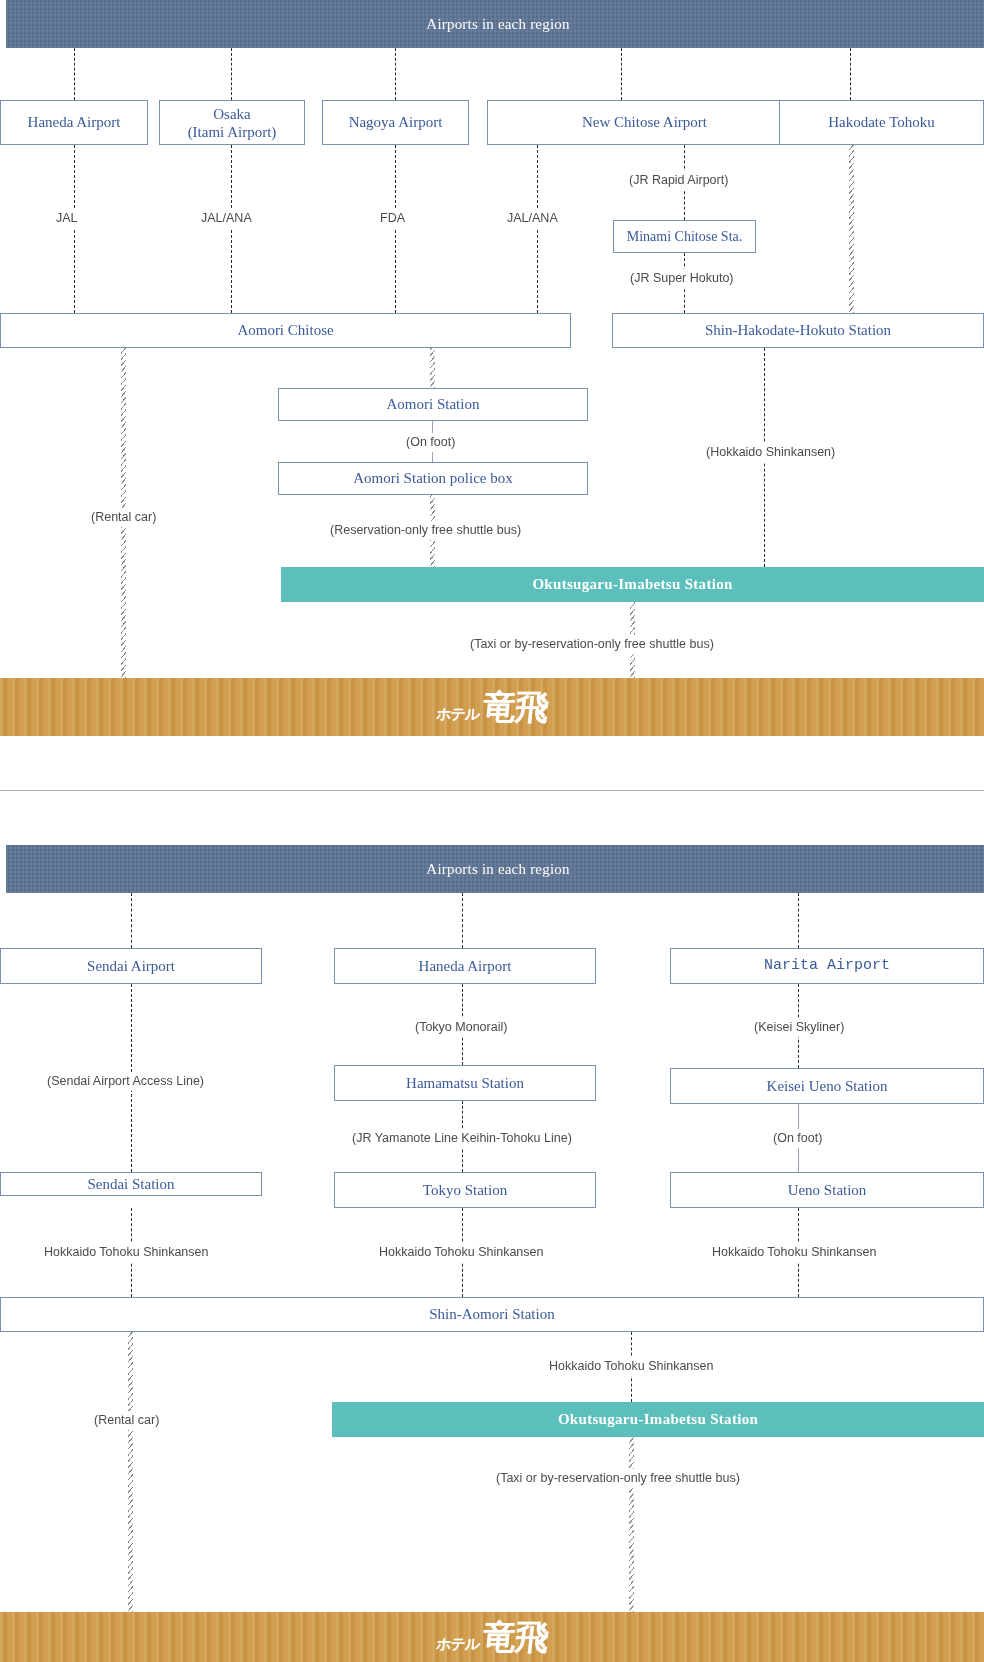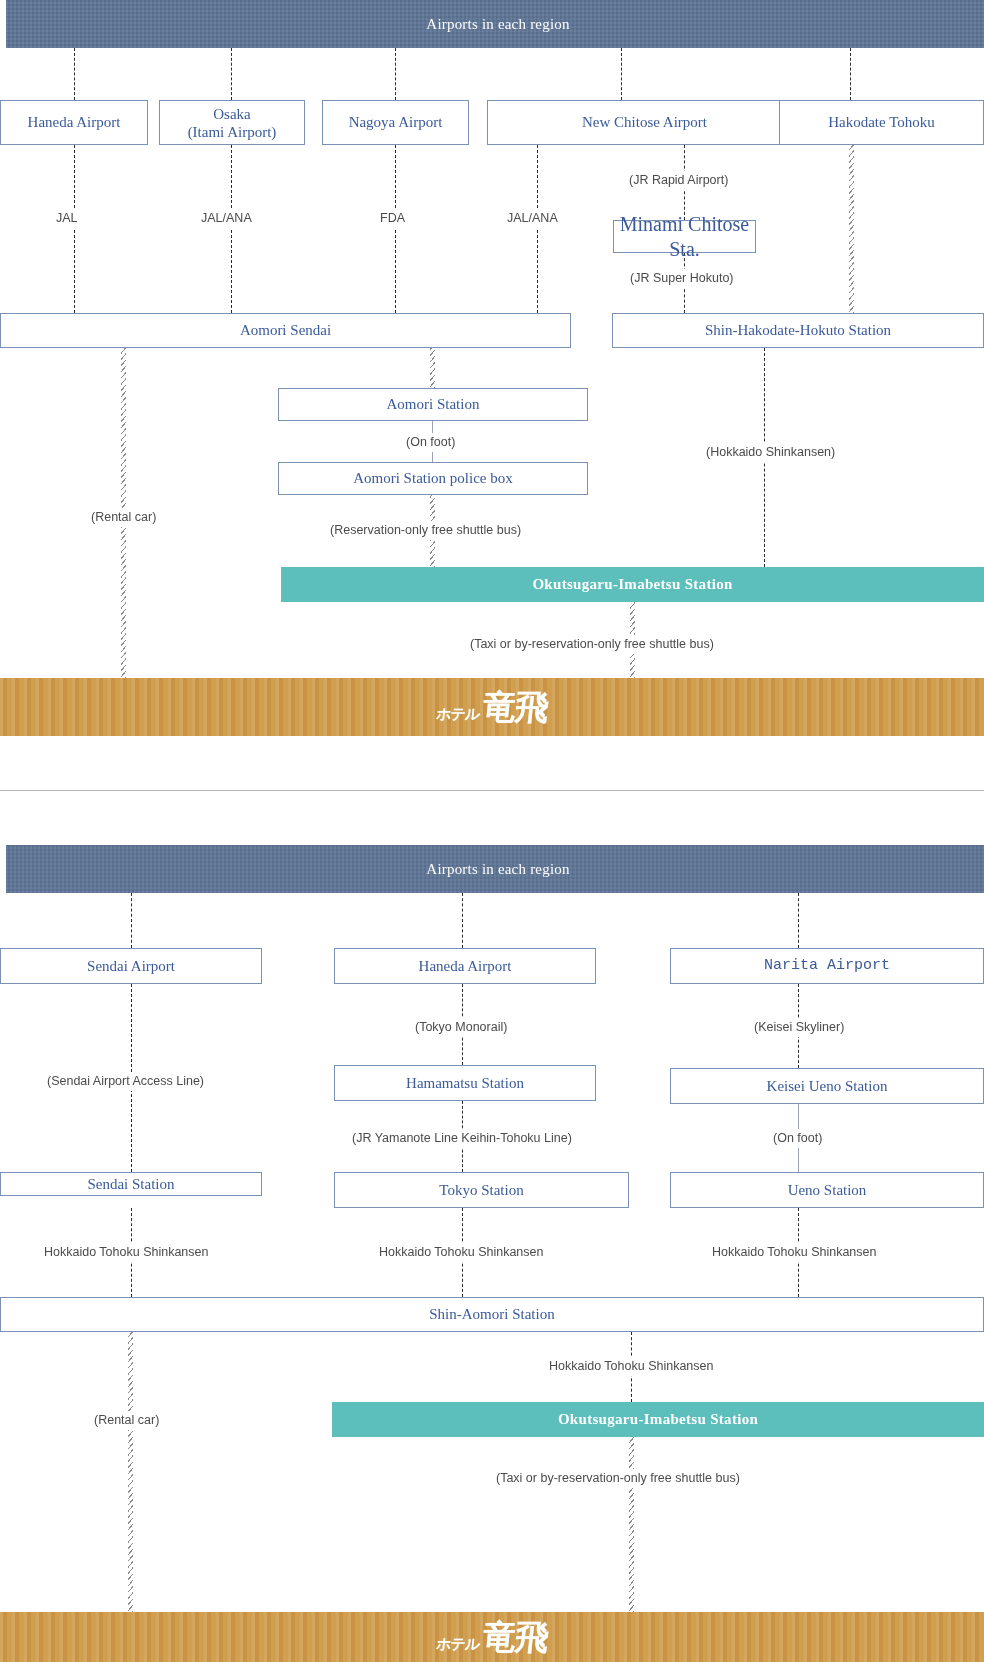--- a/index.html
+++ b/index.html
@@ -31,21 +31,21 @@
     box-sizing:border-box;
     border:1px solid #7b91b3;
     background:#ffffff;
     color:#3a5a99;
     display:flex;align-items:center;justify-content:center;
     text-align:center;
     font-size:15px;
     line-height:1.25;
     z-index:3;
   }
-  .box.small{font-size:20px;}
+  .box.small{font-size:14px;}
   .box.two-line{line-height:1.2;}
 
   
   .teal{
     position:absolute;
     box-sizing:border-box;
     background:#5cbfbb;
     color:#ffffff;
     display:flex;align-items:center;justify-content:center;
     font-size:15px;
@@ -186,21 +186,21 @@
   <div class="box small" style="left:613px;top:220px;width:143px;height:33px;">
     <span>Minami Chitose Sta.</span>
   </div>
 
   <div class="conn" style="left:684px;top:253px;height:60px;"></div>
   <div class="lbl" style="left:626px;top:269px;">(JR Super Hokuto)</div>
 
   <div class="conn hatch" style="left:849px;top:145px;height:168px;"></div>
 
   <div class="box" style="left:0px;top:313px;width:571px;height:35px;">
-    <span>Aomori Sendai</span>
+    <span>Aomori Chitose</span>
   </div>
 
   <div class="box" style="left:612px;top:313px;width:372px;height:35px;">
     <span>Shin-Hakodate-Hokuto Station</span>
   </div>
 
   <div class="conn hatch" style="left:430px;top:348px;height:40px;"></div>
 
   <div class="conn hatch" style="left:121px;top:348px;height:330px;"></div>
   <div class="lbl" style="left:87px;top:508px;">(Rental car)</div>
@@ -280,21 +280,21 @@
   <div class="conn" style="left:462px;top:1101px;height:71px;"></div>
   <div class="lbl" style="left:348px;top:1129px;">(JR Yamanote Line Keihin-Tohoku Line)</div>
 
   <div class="conn solid" style="left:798px;top:1104px;height:68px;"></div>
   <div class="lbl" style="left:769px;top:1129px;">(On foot)</div>
 
   <div class="box" style="left:0px;top:1172px;width:262px;height:24px;">
     <span>Sendai Station</span>
   </div>
 
-  <div class="box" style="left:334px;top:1172px;width:295px;height:36px;">
+  <div class="box" style="left:334px;top:1172px;width:262px;height:36px;">
     <span>Tokyo Station</span>
   </div>
 
   <div class="box" style="left:670px;top:1172px;width:314px;height:36px;">
     <span>Ueno Station</span>
   </div>
 
   <div class="conn" style="left:131px;top:1208px;height:89px;"></div>
   <div class="conn" style="left:462px;top:1208px;height:89px;"></div>
   <div class="conn" style="left:798px;top:1208px;height:89px;"></div>

